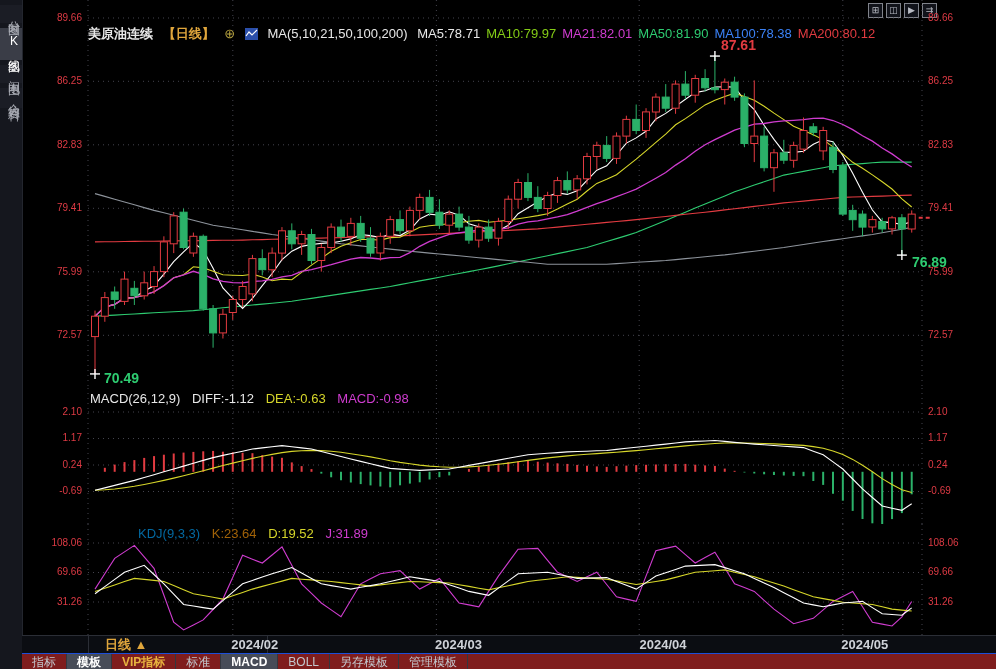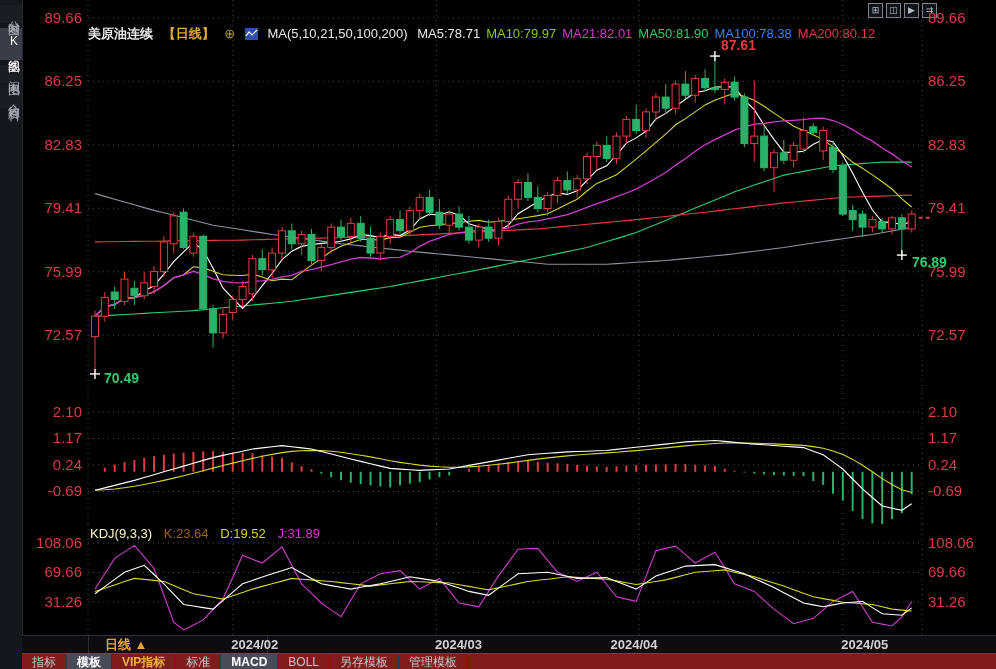--- a/index.html
+++ b/index.html
@@ -12,21 +12,21 @@
   .side-item.active{background:#3a3d47;color:#fff;}
   
   #hdr{position:absolute;left:88px;top:4px;height:18px;white-space:nowrap;font-size:13px;color:#e8e8e8;}
   #hdr span{margin-right:6px;margin-top:24px;}
   .hdr-icons{position:absolute;top:3px;left:868px;display:flex;gap:3px;}
   .hicon{width:13px;height:13px;border:1px solid #80838b;color:#b8bbc3;background:#11131a;
     font-size:9px;line-height:13px;text-align:center;cursor:pointer;}
   
   .panelsvg{position:absolute;left:0;}
   
-  .axlab{position:absolute;font-size:15px;color:#dd3a44;line-height:14px;}
+  .axlab{position:absolute;font-size:10px;color:#dd3a44;line-height:14px;}
   .axlab.l{width:52px;left:30px;text-align:right;}
   .axlab.r{width:60px;left:928px;text-align:left;}
   
   .indhdr{position:absolute;left:90px;font-size:13px;white-space:nowrap;}
   .indhdr span{margin-right:8px;}
   
   #daterow{position:absolute;left:22px;top:635px;width:974px;height:18px;background:#0b0d12;
     border-top:1px solid #2b2e36;border-bottom:1px solid #2b2e36;}
   #period-cell{position:absolute;left:66px;top:0;width:180px;height:17px;border-left:1px solid #2b2e36;
     border-right:1px solid #2b2e36;color:#e0a63c;font-weight:bold;font-size:13px;line-height:17px;
@@ -369,22 +369,28 @@
       <line x1="88" y1="0" x2="88" y2="111" stroke="#44444e" stroke-width="1" stroke-dasharray="1 4"></line>
       <line x1="922" y1="0" x2="922" y2="111" stroke="#44444e" stroke-width="1" stroke-dasharray="1 4"></line>
       <line x1="88" y1="19.0" x2="922" y2="19.0" stroke="#44444e" stroke-width="1" stroke-dasharray="1 4"></line>
       <line x1="88" y1="48.5" x2="922" y2="48.5" stroke="#44444e" stroke-width="1" stroke-dasharray="1 4"></line>
       <line x1="88" y1="78.0" x2="922" y2="78.0" stroke="#44444e" stroke-width="1" stroke-dasharray="1 4"></line>
       <polyline points="95.0,65.1 104.8,49.8 114.7,34.4 124.5,27.9 134.4,21.4 144.2,32.9 154.0,44.4 163.9,71.3 173.7,98.2 183.6,105.9 193.4,100.9 203.2,95.9 213.1,85.5 222.9,75.1 232.8,53.2 242.6,31.3 252.4,35.2 262.3,39.0 272.1,31.0 282.0,22.9 291.8,41.3 301.6,59.8 311.5,69.4 321.3,79.0 331.2,85.9 341.0,92.8 350.8,76.3 360.7,59.8 370.5,54.8 380.4,49.8 390.2,48.2 400.0,46.7 409.9,55.9 419.7,65.1 429.6,59.8 439.4,54.4 449.2,66.7 459.1,79.0 468.9,80.9 478.8,82.8 488.6,67.4 498.4,52.1 508.3,38.6 518.1,25.2 528.0,24.8 537.8,24.4 547.6,36.3 557.5,48.2 567.3,52.8 577.2,57.5 587.0,52.8 596.8,48.2 606.7,60.5 616.5,72.8 626.4,75.1 636.2,77.4 646.0,52.1 655.9,26.7 665.7,24.4 675.6,22.1 685.4,30.6 695.2,39.0 705.1,33.6 714.9,28.3 724.8,44.0 734.6,59.8 744.4,63.6 754.3,67.4 764.1,76.3 774.0,85.1 783.8,92.4 793.6,99.7 803.5,97.0 813.3,94.3 823.2,85.9 833.0,77.4 842.8,72.4 852.7,67.4 862.5,82.8 872.4,98.2 882.2,100.1 892.0,102.0 901.9,92.8 911.7,77.5" fill="none" stroke="#cf3ccf" stroke-width="1.1"></polyline>
       <polyline points="95.0,67.4 104.8,64.2 114.7,60.9 124.5,57.6 134.4,54.4 144.2,55.4 154.0,56.4 163.9,57.5 173.7,61.6 183.6,65.7 193.4,69.7 203.2,71.5 213.1,73.3 222.9,75.1 232.8,71.8 242.6,68.5 252.4,65.1 262.3,62.4 272.1,59.8 282.0,57.1 291.8,54.4 301.6,55.2 311.5,55.9 321.3,56.7 331.2,57.5 341.0,58.6 350.8,59.8 360.7,60.9 370.5,62.1 380.4,60.9 390.2,59.8 400.0,58.6 409.9,57.5 419.7,57.8 429.6,58.2 439.4,58.6 449.2,59.0 459.1,60.7 468.9,62.4 478.8,64.2 488.6,65.9 498.4,63.8 508.3,61.7 518.1,59.6 528.0,57.5 537.8,56.3 547.6,55.2 557.5,54.0 567.3,52.8 577.2,53.4 587.0,54.0 596.8,54.6 606.7,55.2 616.5,56.9 626.4,58.7 636.2,60.5 646.0,59.0 655.9,57.5 665.7,55.9 675.6,53.4 685.4,50.8 695.2,48.2 705.1,47.5 714.9,46.7 724.8,45.9 734.6,48.2 744.4,50.5 754.3,52.8 764.1,55.9 774.0,59.0 783.8,62.1 793.6,65.7 803.5,69.2 813.3,72.8 823.2,74.6 833.0,76.4 842.8,78.2 852.7,79.0 862.5,79.7 872.4,80.5 882.2,82.8 892.0,85.1 901.9,86.1 911.7,87.0" fill="none" stroke="#d6d62a" stroke-width="1.1"></polyline>
       <polyline points="95.0,69.7 104.8,62.6 114.7,55.4 124.5,48.2 134.4,44.8 144.2,41.3 154.0,50.5 163.9,59.8 173.7,70.1 183.6,80.5 193.4,82.0 203.2,83.6 213.1,85.1 222.9,76.7 232.8,68.2 242.6,59.8 252.4,56.4 262.3,53.1 272.1,49.8 282.0,46.7 291.8,43.6 301.6,49.0 311.5,54.4 321.3,59.8 331.2,61.6 341.0,63.3 350.8,65.1 360.7,63.3 370.5,61.6 380.4,59.8 390.2,57.5 400.0,55.2 409.9,52.8 419.7,54.4 429.6,55.9 439.4,57.5 449.2,60.8 459.1,64.1 468.9,67.4 478.8,69.4 488.6,71.3 498.4,64.1 508.3,56.9 518.1,49.8 528.0,49.3 537.8,48.7 547.6,48.2 557.5,50.3 567.3,52.3 577.2,54.4 587.0,54.1 596.8,53.9 606.7,53.6 616.5,57.5 626.4,61.3 636.2,65.1 646.0,58.6 655.9,52.1 665.7,48.7 675.6,45.4 685.4,42.1 695.2,41.6 705.1,41.1 714.9,40.6 724.8,43.6 734.6,46.7 744.4,49.8 754.3,54.4 764.1,59.0 774.0,63.6 783.8,68.7 793.6,73.8 803.5,79.0 813.3,80.9 823.2,82.8 833.0,80.9 842.8,79.0 852.7,78.2 862.5,77.4 872.4,83.6 882.2,89.7 892.0,90.5 901.9,91.3 911.7,83.9" fill="none" stroke="#ffffff" stroke-width="1.1"></polyline>
     </svg>
 
+  <div class="indhdr" style="top:391px;">
+    <span style="color:#e8e8e8;">MACD(26,12,9)</span>
+    <span style="color:#e8e8e8;">DIFF:-1.12</span>
+    <span style="color:#d6d62a;">DEA:-0.63</span>
+    <span style="color:#cf3ccf;">MACD:-0.98</span>
+  </div>
   <div class="indhdr" style="top:526px;">
-    <span style="color:#fef9c3;">KDJ(9,3,3)</span>
+    <span style="color:#0369a1;margin-left:48px;">KDJ(9,3,3)</span>
     <span style="color:#a16207;">K:23.64</span>
     <span style="color:#d6d62a;">D:19.52</span>
     <span style="color:#cf3ccf;">J:31.89</span>
   </div>
 
   <div id="axis-labels">
       <div class="axlab l" style="top: 11px;">89.66</div>
       <div class="axlab r" style="top: 11px;">89.66</div>
       <div class="axlab l" style="top: 74.3135px;">86.25</div>
       <div class="axlab r" style="top: 74.3135px;">86.25</div>
@@ -410,21 +416,21 @@
       <div class="axlab r" style="top: 565.499px;">69.66</div>
       <div class="axlab l" style="top: 594.998px;">31.26</div>
       <div class="axlab r" style="top: 594.998px;">31.26</div>
     </div>
 
   <div id="daterow">
     <div id="period-cell">日线 ▲</div>
     <div id="date-labels">
         <div class="datelab" style="left: 232.76px; text-align: right;">2024/02</div>
         <div class="datelab" style="left: 436.448px;">2024/03</div>
-        <div class="datelab" style="left: 612px;">2024/04</div>
+        <div class="datelab" style="left: 641px;">2024/04</div>
         <div class="datelab" style="left: 842.84px;">2024/05</div>
       </div>
   </div>
 
   <div id="tabbar">
       <div class="btab">指标</div>
       <div class="btab active">模板</div>
       <div class="btab accent">VIP指标</div>
       <div class="btab">标准</div>
       <div class="btab active">MACD</div>

